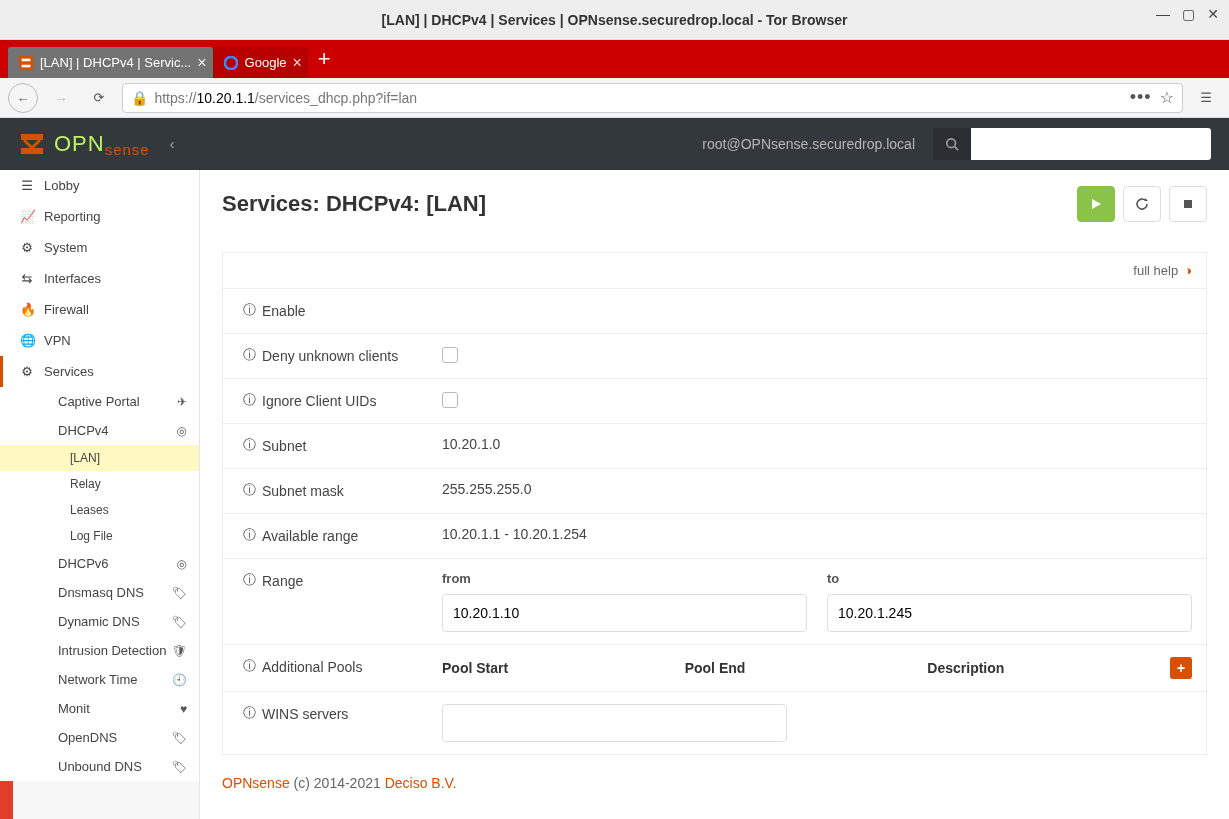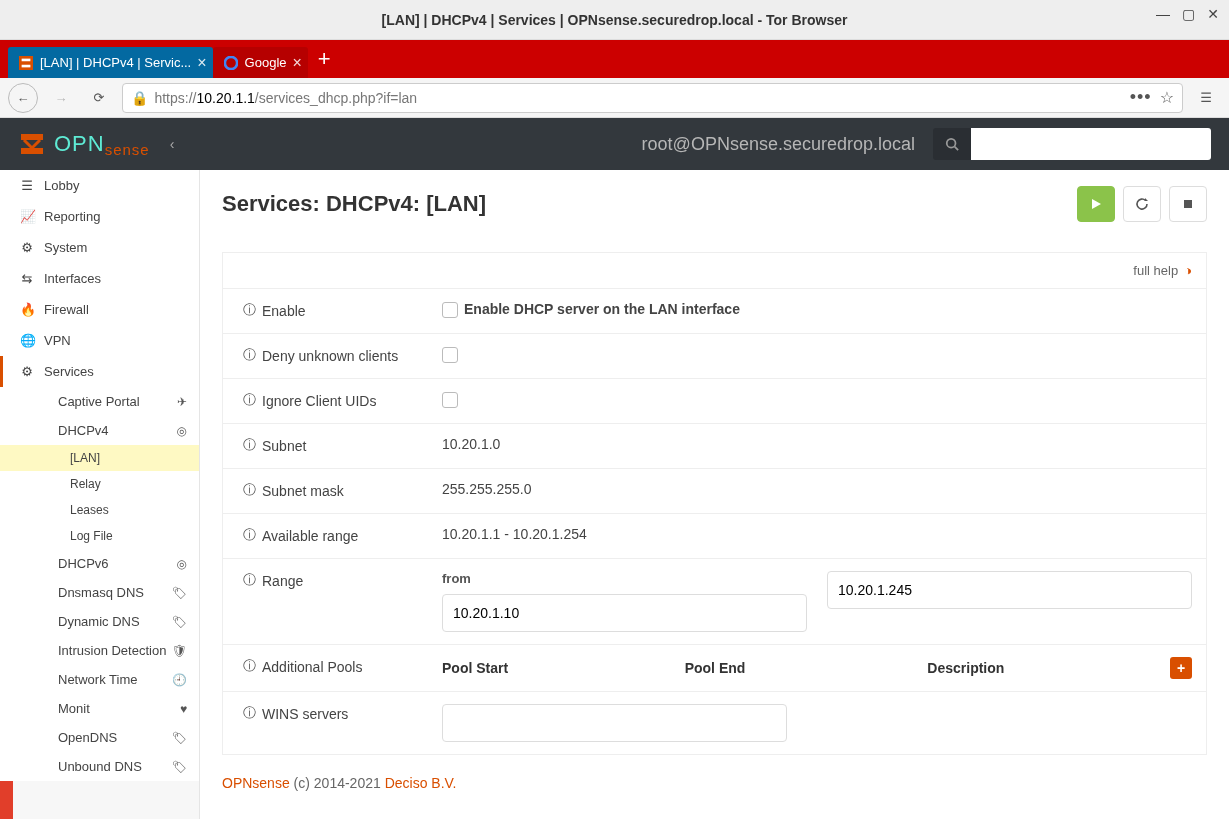--- a/index.html
+++ b/index.html
@@ -7,45 +7,45 @@
 
   
   .os-titlebar { height: 40px; background:#eee; display:flex; align-items:center; justify-content:center; border-bottom:1px solid #ddd; position:relative; }
   .os-titlebar .title { font-weight:bold; font-size:14px; color:#333; }
   .os-controls { position:absolute; right:10px; top:6px; display:flex; gap:12px; color:#444; font-size:14px; }
   .os-controls span { cursor:pointer; }
 
   
   .tabbar { background:#cc0000; height:38px; display:flex; align-items:end; padding:0 8px; }
   .tab { height:31px; padding:0 6px 0 10px; display:flex; align-items:center; border-top-left-radius:3px; border-top-right-radius:3px; font-size:13px; max-width:210px; position:relative; overflow:hidden; }
-  .tab.active { background:#0369a1; color:#fff; }
+  .tab.active { background:#737373; color:#fff; }
   .tab.inactive { background:#b60000; color:#fff; }
   .tab .favicon { width:16px;height:16px;margin-right:6px;display:inline-flex;align-items:center;justify-content:center; }
   .tab .label { white-space:nowrap; overflow:hidden; text-overflow:ellipsis; flex:1; }
   .tab .close { margin-left:6px; font-size:16px; color:#fff; opacity:.85; }
   .newtab { color:#fff; font-size:22px; margin-left:10px; padding-bottom:6px; }
 
   .navbar { height:40px; background:#f5f5f5; border-bottom:1px solid #ddd; display:flex; align-items:center; padding:0 8px; gap:8px; }
   .nav-btn { width:30px;height:30px;border-radius:4px;display:flex;align-items:center;justify-content:center;color:#555;cursor:pointer; }
   .nav-btn.back { border:1px solid #bbb; border-radius:50%; }
   .urlbox { flex:1; height:30px; border:1px solid #ccc; border-radius:4px; background:#fff; display:flex; align-items:center; padding:0 8px; font-size:14px; color:#777; }
   .urlbox .lock { margin-right:6px; color:#2a8; }
   .urlbox .highlight { color:#000; }
   .urlbox .ellipsis { margin-left:auto; color:#555; font-size:18px; letter-spacing:1px; }
   .urlbox .star { margin-left:8px; font-size:16px; color:#555; }
   .menu-btn { width:30px;height:30px;display:flex;align-items:center;justify-content:center;color:#555; }
 
   
   .app-top { height:52px; background:#33383d; display:flex; align-items:center; color:#ccc; padding:0 18px; }
   .logo { display:flex; align-items:center; gap:8px; font-size:22px; letter-spacing:1px; }
-  .logo .opn { color:#5eead4; font-weight:300; }
+  .logo .opn { color:#bef264; font-weight:300; }
   .logo .sense { color:#d94f00; font-weight:300; font-size:15px; position:relative; top:4px;}
   .logo-mark { width:28px;height:28px; }
   .collapse-caret { margin-left:20px; color:#aaa; font-size:14px; }
-  .user { margin-left:auto; font-size:18px; color:#b6b6b6; }
+  .user { margin-left:auto; font-size:14px; color:#b6b6b6; }
   .search-wrap { margin-left:18px; display:flex; }
   .search-btn { width:38px;height:32px;background:#2a2e33;border:none;color:#888;display:flex;align-items:center;justify-content:center;border-radius:3px 0 0 3px; }
   .search-input { width:240px;height:32px;border:none;border-radius:0 3px 3px 0;padding:0 8px; }
 
   
   .shell { display:flex; height:calc(819px - 34px - 38px - 40px); }
   .sidebar { width:200px; background:#f7f7f7; border-right:1px solid #e5e5e5; overflow-y:auto; font-size:13px; position:relative; }
   .sidebar-left-stripe { position:absolute; left:0; top:0; bottom:0; width:13px; background:#e13e2a; z-index:10;}
   .nav-item { display:flex; align-items:center; padding:8px 12px 8px 20px; color:#444; cursor:pointer; gap:10px; position:relative; z-index:20; background:#fff;}
   .nav-item.group.active { border-left:3px solid #d94f00; padding-left:17px; font-weight:400; }
@@ -263,21 +263,20 @@
       <div class="panel-top">
         <span>full help</span>
         <span class="help-toggle">◑</span>
       </div>
 
       <div class="row">
         <div class="label">
             <span class="info">ⓘ</span>
             <span>Enable</span>
           </div>
-        <div class="value"><label><span class="chk"></span><span style="font-weight:600">Enable DHCP server on the LAN interface</span></label></div>
       </div>
 
       <div class="row">
         <div class="label">
             <span class="info">ⓘ</span>
             <span>Deny unknown clients</span>
           </div>
         <div class="value"><span class="chk"></span></div>
       </div>
 
@@ -318,20 +317,21 @@
             <span class="info">ⓘ</span>
             <span>Range</span>
           </div>
         <div class="value">
           <div class="range-grid">
             <div class="range-col">
               <div class="col-head">from</div>
               <input value="10.20.1.10" style="">
             </div>
             <div class="range-col">
+              <div class="col-head">to</div>
               <input value="10.20.1.245" style="">
             </div>
           </div>
         </div>
       </div>
 
       <div class="row">
         <div class="label">
             <span class="info">ⓘ</span>
             <span>Additional Pools</span>

